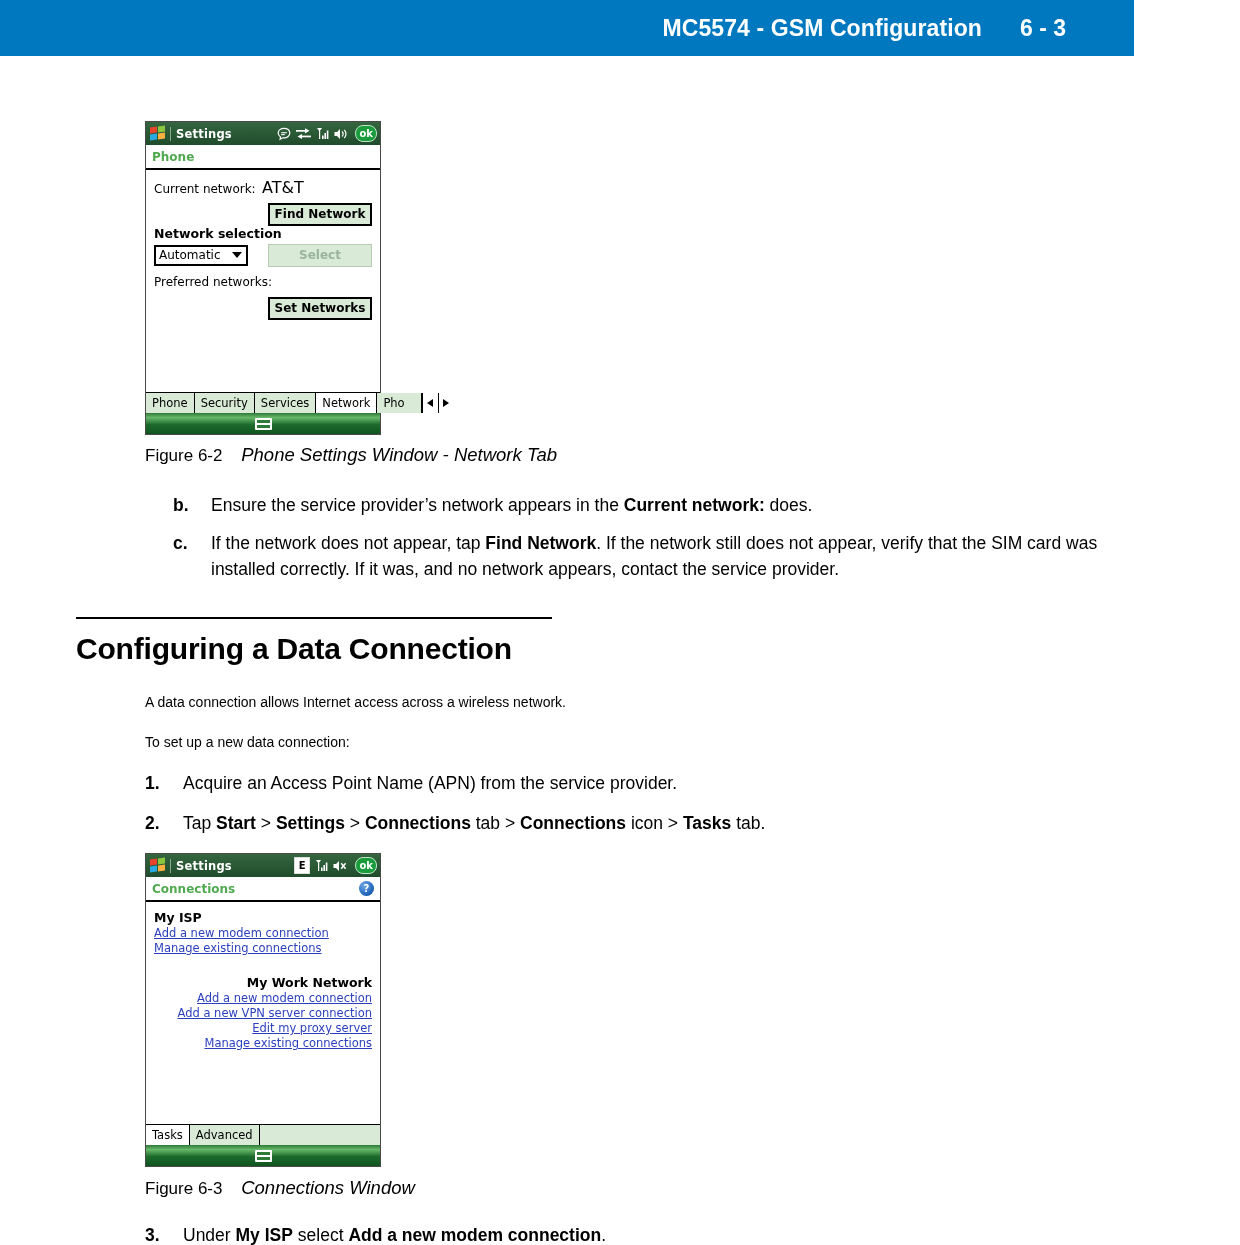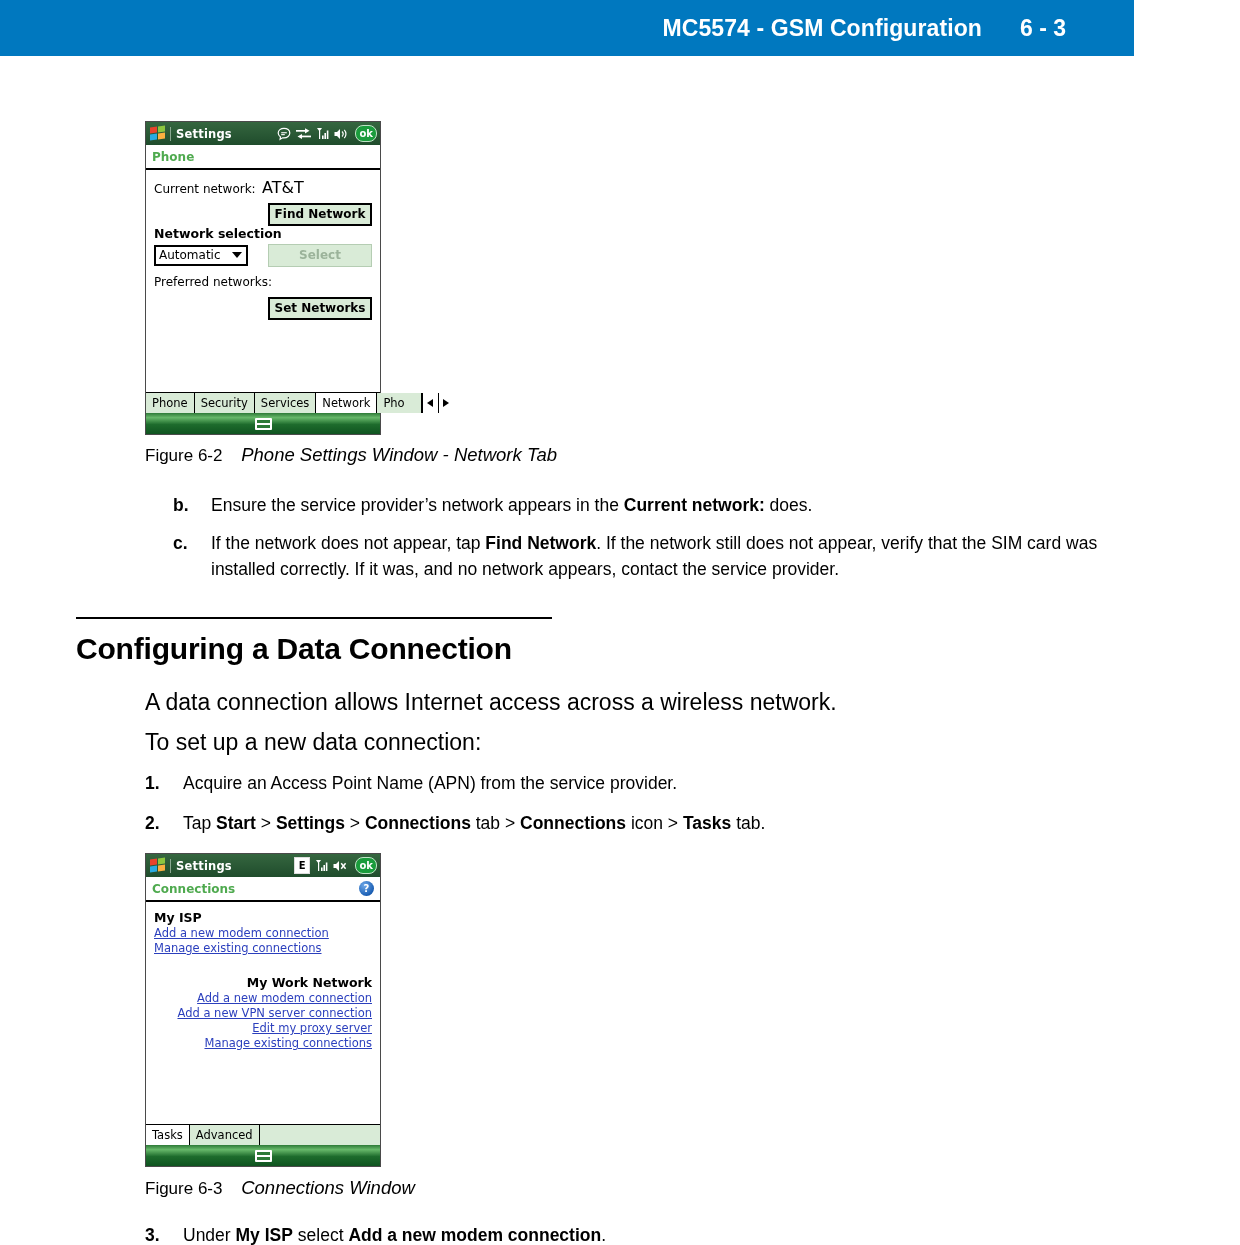--- a/index.html
+++ b/index.html
@@ -37,21 +37,21 @@
   }
   .page-header .hdr-page {
     color: #ffffff;
     font-size: 23px;
     font-weight: bold;
     margin-left: 38px;
   }
 
   .para {
     position: absolute;
-    font-size: 23px;
+    font-size: 14px;
     line-height: 26px;
     color: #000;
   }
 
   .list-item {
     position: absolute;
     display: flex;
     font-size: 17.5px;
     line-height: 26px;
   }

